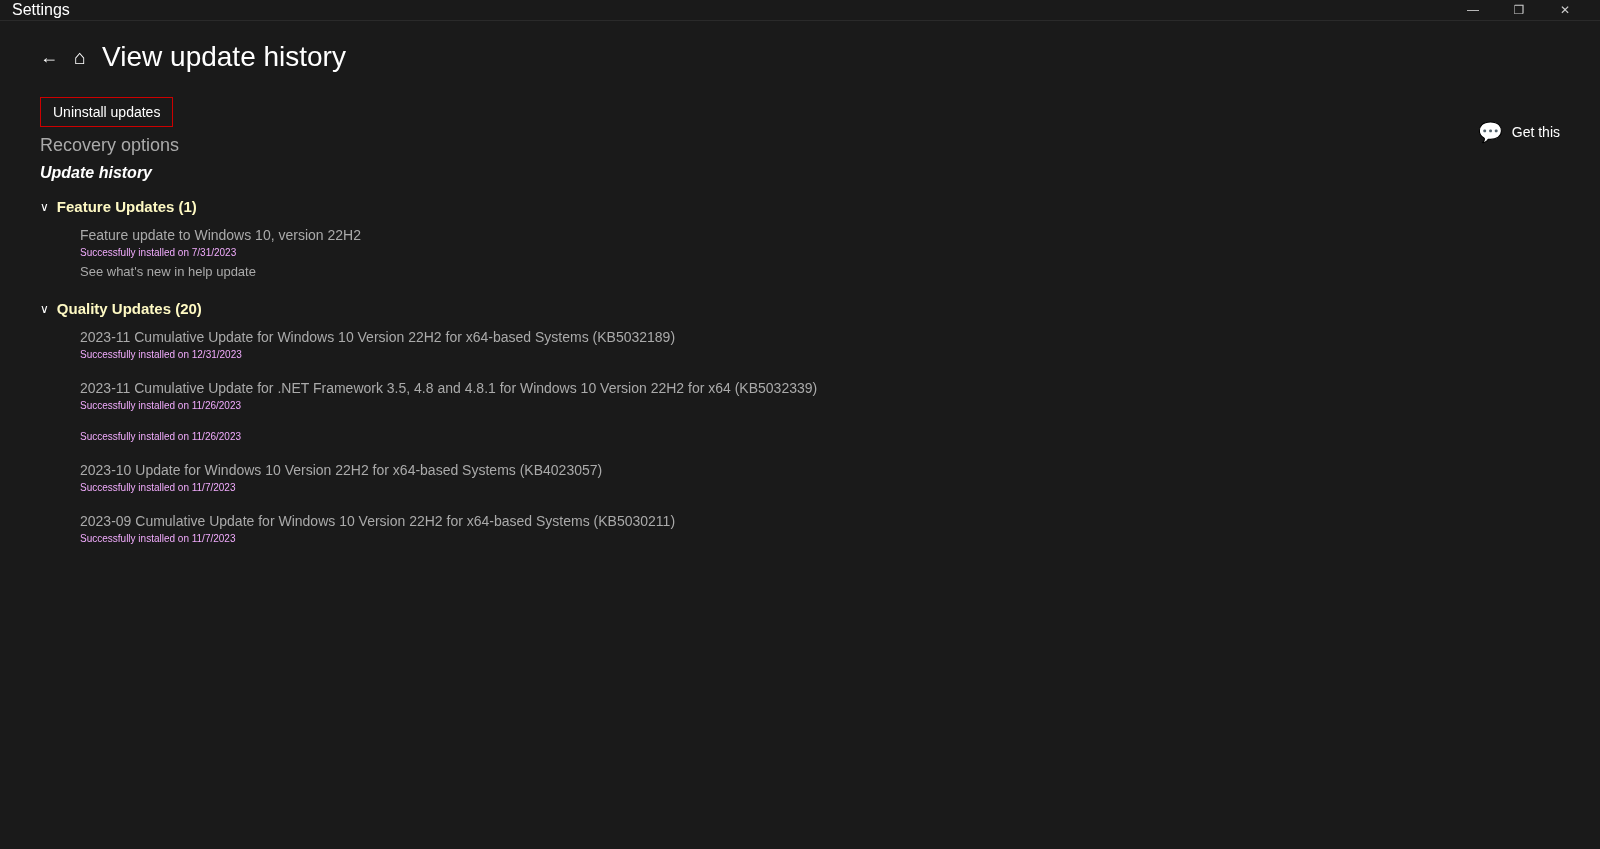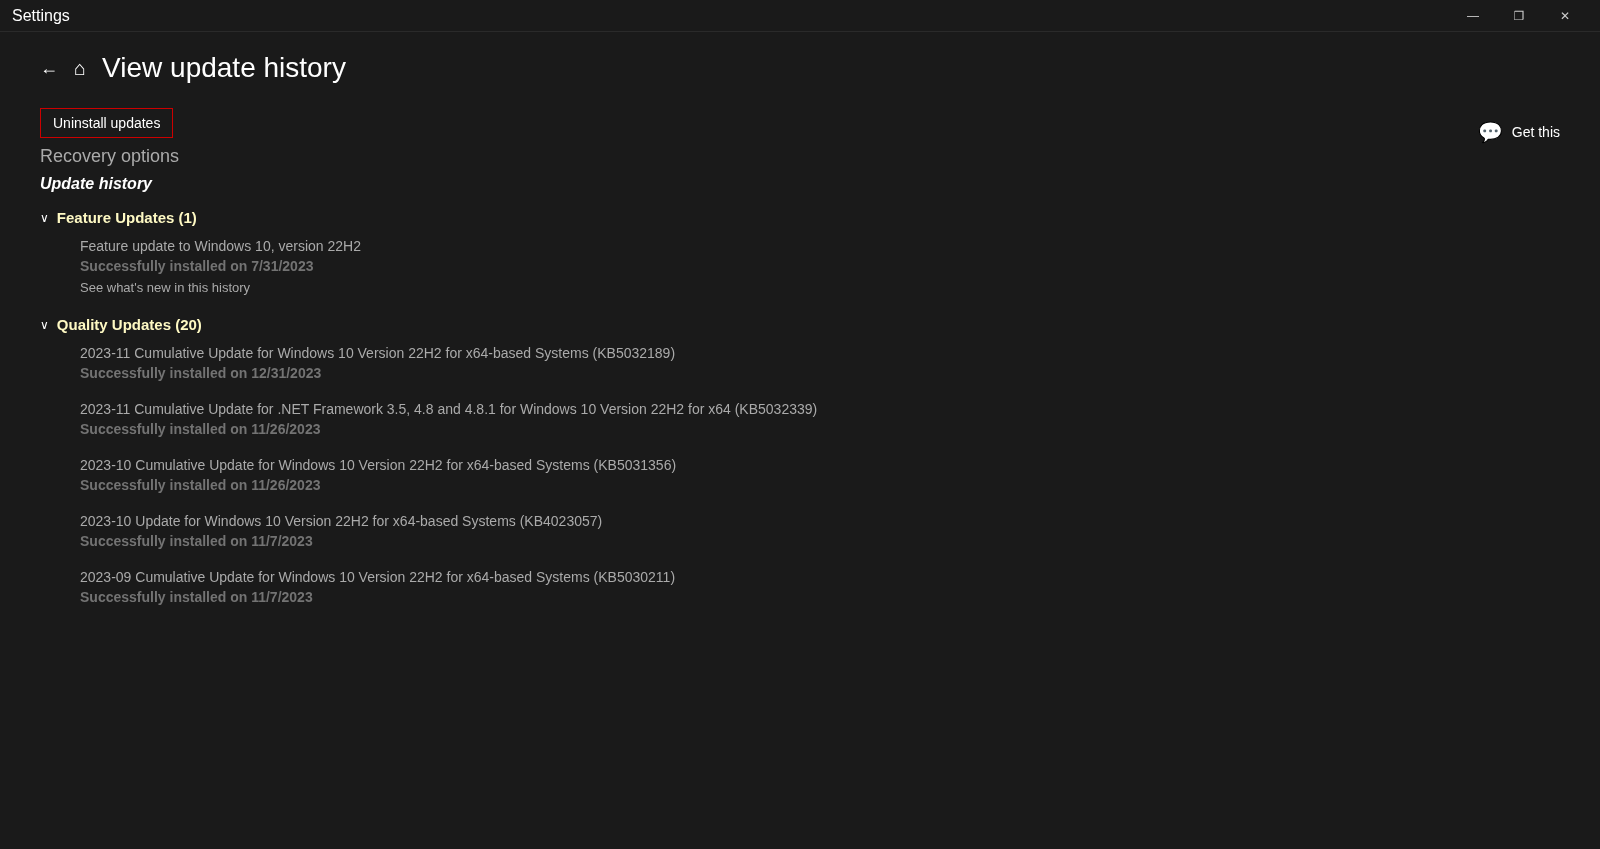--- a/index.html
+++ b/index.html
@@ -16,21 +16,21 @@
       height: 849px;
       overflow: hidden;
       position: relative;
     }
 
     
     .title-bar {
       display: flex;
       align-items: center;
       justify-content: space-between;
-      height: 32px;
+      height: 21px;
       background-color: #1a1a1a;
       padding: 0 12px;
       border-bottom: 1px solid #2a2a2a;
     }
 
     .title-bar-left {
       display: flex;
       align-items: center;
       gap: 8px;
     }
@@ -172,23 +172,23 @@
       margin-bottom: 20px;
     }
 
     .update-name {
       font-size: 14px;
       color: #aaaaaa;
       margin-bottom: 4px;
     }
 
     .update-status {
-      font-size: 14px;
-      font-weight: 700;
-      color: #737373;
+      font-size: 10px;
+      font-weight: 400;
+      color: #f0abfc;
       margin-bottom: 4px;
     }
 
     .update-link {
       font-size: 13px;
       color: #aaaaaa;
       cursor: pointer;
     }
 
     
@@ -241,42 +241,41 @@
     <h2 class="section-header">Update history</h2>
 
     <div class="category">
       <div class="category-header">
         <span class="chevron-icon">∨</span>
         <span class="category-title">Feature Updates (1)</span>
       </div>
       <div class="update-item">
         <div class="update-name">Feature update to Windows 10, version 22H2</div>
         <div class="update-status">Successfully installed on 7/31/2023</div>
-        <a class="update-link">See what's new in this history</a>
+        <a class="update-link">See what's new in help update</a>
       </div>
     </div>
 
     <div class="category">
       <div class="category-header">
         <span class="chevron-icon">∨</span>
         <span class="category-title">Quality Updates (20)</span>
       </div>
 
       <div class="update-item">
         <div class="update-name">2023-11 Cumulative Update for Windows 10 Version 22H2 for x64-based Systems (KB5032189)</div>
         <div class="update-status">Successfully installed on 12/31/2023</div>
       </div>
 
       <div class="update-item">
         <div class="update-name">2023-11 Cumulative Update for .NET Framework 3.5, 4.8 and 4.8.1 for Windows 10 Version 22H2 for x64 (KB5032339)</div>
         <div class="update-status">Successfully installed on 11/26/2023</div>
       </div>
 
       <div class="update-item">
-        <div class="update-name">2023-10 Cumulative Update for Windows 10 Version 22H2 for x64-based Systems (KB5031356)</div>
         <div class="update-status">Successfully installed on 11/26/2023</div>
       </div>
 
       <div class="update-item">
         <div class="update-name">2023-10 Update for Windows 10 Version 22H2 for x64-based Systems (KB4023057)</div>
         <div class="update-status">Successfully installed on 11/7/2023</div>
       </div>
 
       <div class="update-item">
         <div class="update-name">2023-09 Cumulative Update for Windows 10 Version 22H2 for x64-based Systems (KB5030211)</div>

